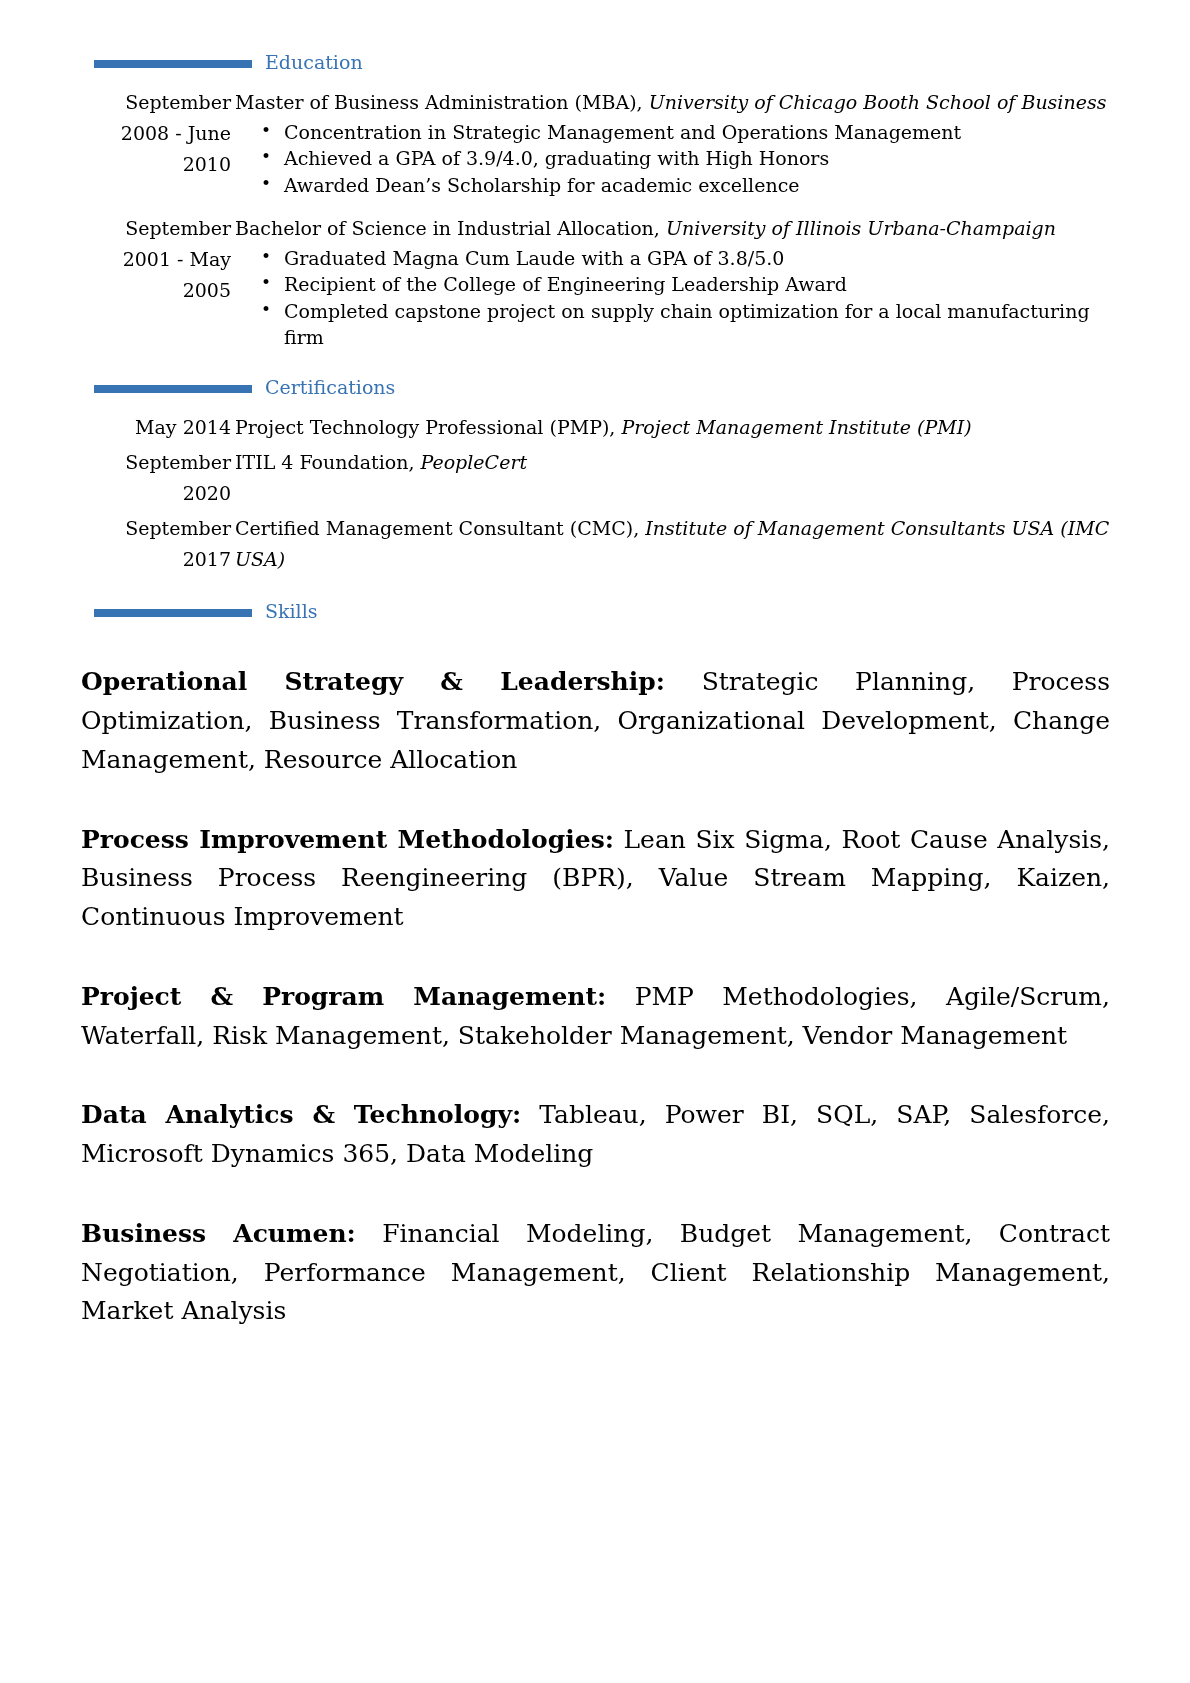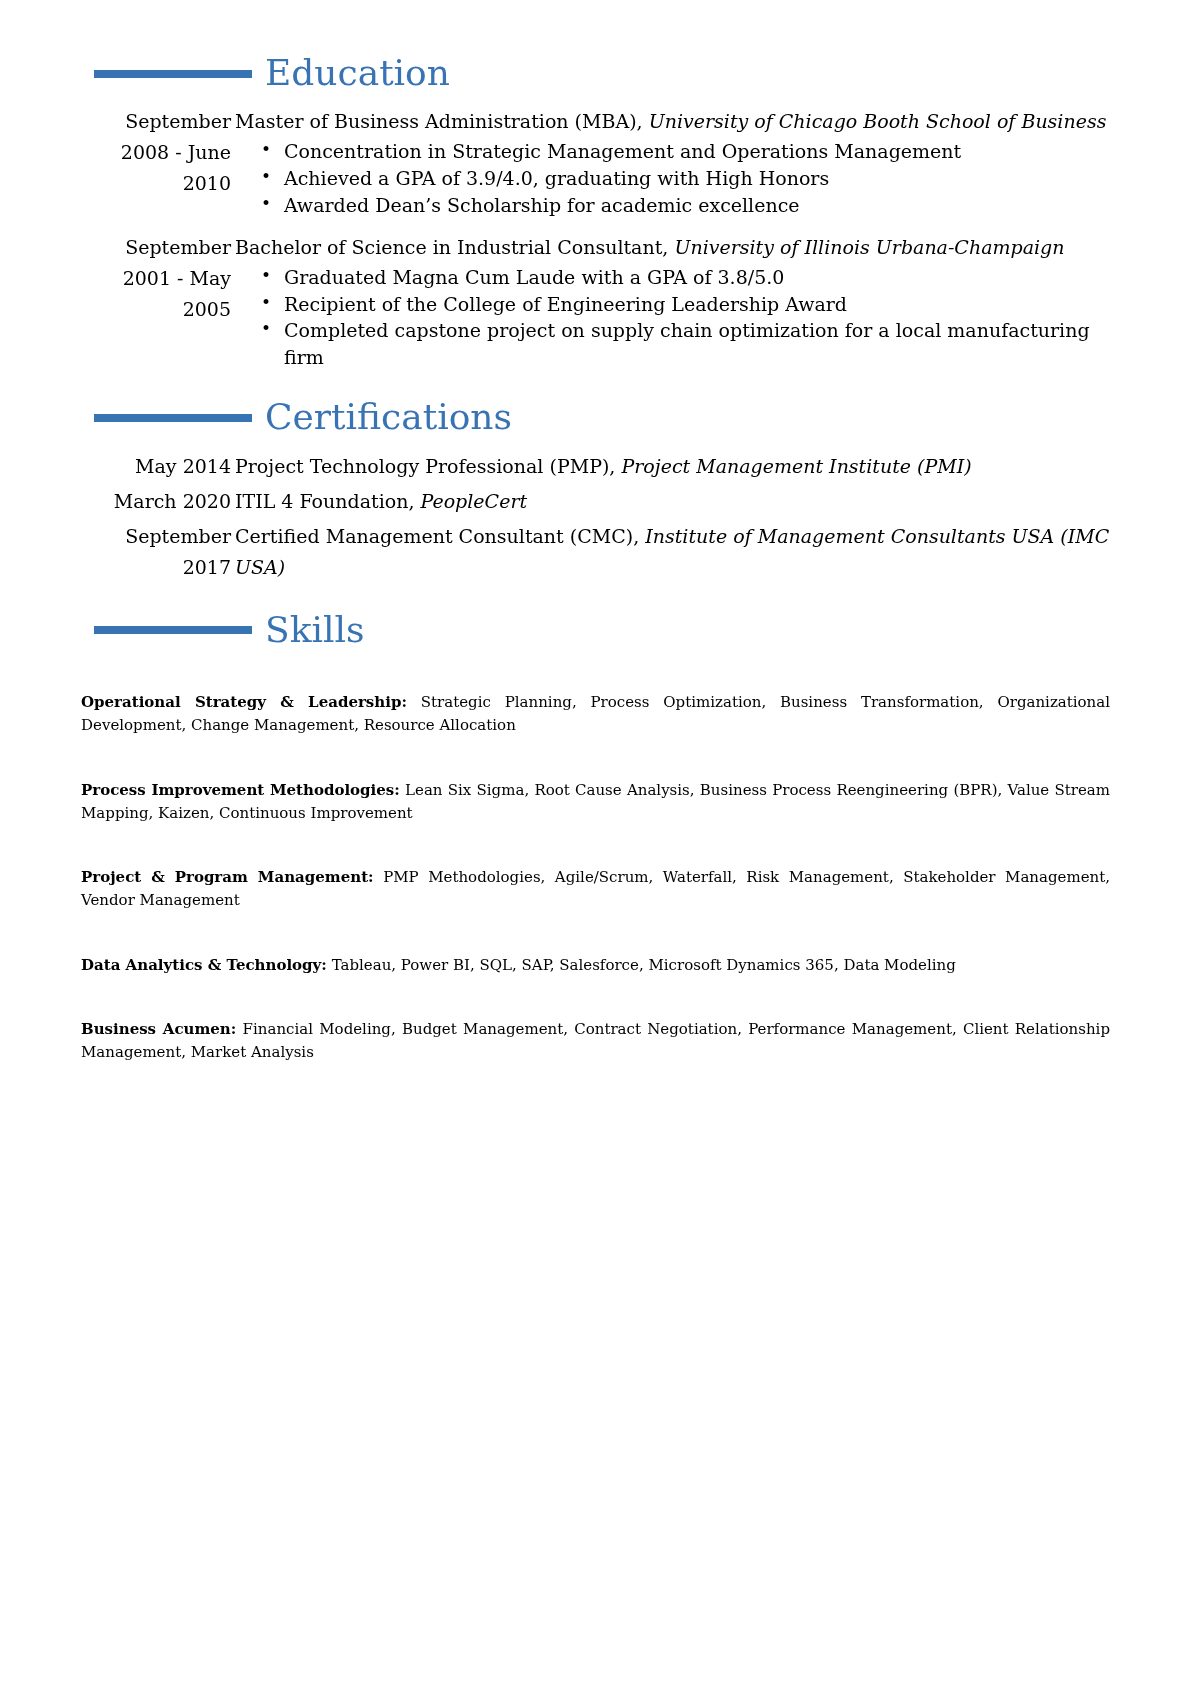--- a/index.html
+++ b/index.html
@@ -22,21 +22,21 @@
 
   .section-header { display: flex; align-items: center; margin-bottom: 13px; }
   .section-rule {
     flex: 0 0 auto;
     width: 158px; height: 8px;
     background: var(--accent);
     margin-left: 13px;
     margin-top: 2px;
   }
   .section-title {
-    font-size: 36px; font-weight: 400;
+    font-size: 19px; font-weight: 400;
     color: var(--accent);
     margin-left: 13px;
     line-height: 1.15;
   }
 
   .entry {
     display: grid;
     grid-template-columns: 150px 1fr;
     column-gap: 4px;
     margin-bottom: 14px;
@@ -58,21 +58,21 @@
     line-height: 1.40;
   }
   .bullet-dot {
     position: absolute; left: 26px; top: 0;
     font-size: 17px;
   }
 
   .cert-row { margin-bottom: 4px; }
 
   .skills-para {
-    font-size: 15px;
+    font-size: 25px;
     line-height: 1.55;
     text-align: justify;
     hyphens: auto;
     margin-bottom: 14px;
     margin-top: 41px;
   }
   .skill-label { font-weight: 700; }
 </style>
 </head>
 <body>
@@ -97,21 +97,21 @@
           <li class="bullet-line"><span class="bullet-dot">•</span><span>Awarded Dean’s Scholarship for academic excellence</span></li>
         </ul>
       </div>
     </div>
 
     <div class="entry">
       <div class="entry-date">September
 2001 - May
 2005</div>
       <div class="entry-content">
-        <div><span class="degree">Bachelor of Science in Industrial Consultant</span><span>,</span> <span class="institution">University of Illinois Urbana-Champaign</span></div>
+        <div><span class="degree">Bachelor of Science in Industrial Allocation</span><span>,</span> <span class="institution">University of Illinois Urbana-Champaign</span></div>
         <ul class="bullets">
           <li class="bullet-line"><span class="bullet-dot">•</span><span>Graduated Magna Cum Laude with a GPA of 3.8/5.0</span></li>
           <li class="bullet-line"><span class="bullet-dot">•</span><span>Recipient of the College of Engineering Leadership Award</span></li>
           <li class="bullet-line"><span class="bullet-dot">•</span><span>Completed capstone project on supply chain optimization for a local manufacturing firm</span></li>
         </ul>
       </div>
     </div>
   </section>
 
   <section class="section">
@@ -120,21 +120,21 @@
       <h2 class="section-title">Certifications</h2>
     </div>
 
     <div class="entry cert-row">
       <div class="entry-date">May 2014</div>
       <div class="entry-content"><span class="cert-name">Project Technology Professional (PMP)</span><span>,</span> <span class="cert-issuer">Project Management Institute (PMI)</span></div>
     </div>
 
 
     <div class="entry cert-row">
-      <div class="entry-date">March 2020</div>
+      <div class="entry-date">September 2020</div>
       <div class="entry-content"><span class="cert-name">ITIL 4 Foundation</span><span>,</span> <span class="cert-issuer">PeopleCert</span></div>
     </div>
 
     <div class="entry cert-row">
       <div class="entry-date">September
 2017</div>
       <div class="entry-content"><span class="cert-name">Certified Management Consultant (CMC)</span><span>,</span> <span class="cert-issuer">Institute of Management Consultants USA (IMC USA)</span></div>
     </div>
   </section>
 

